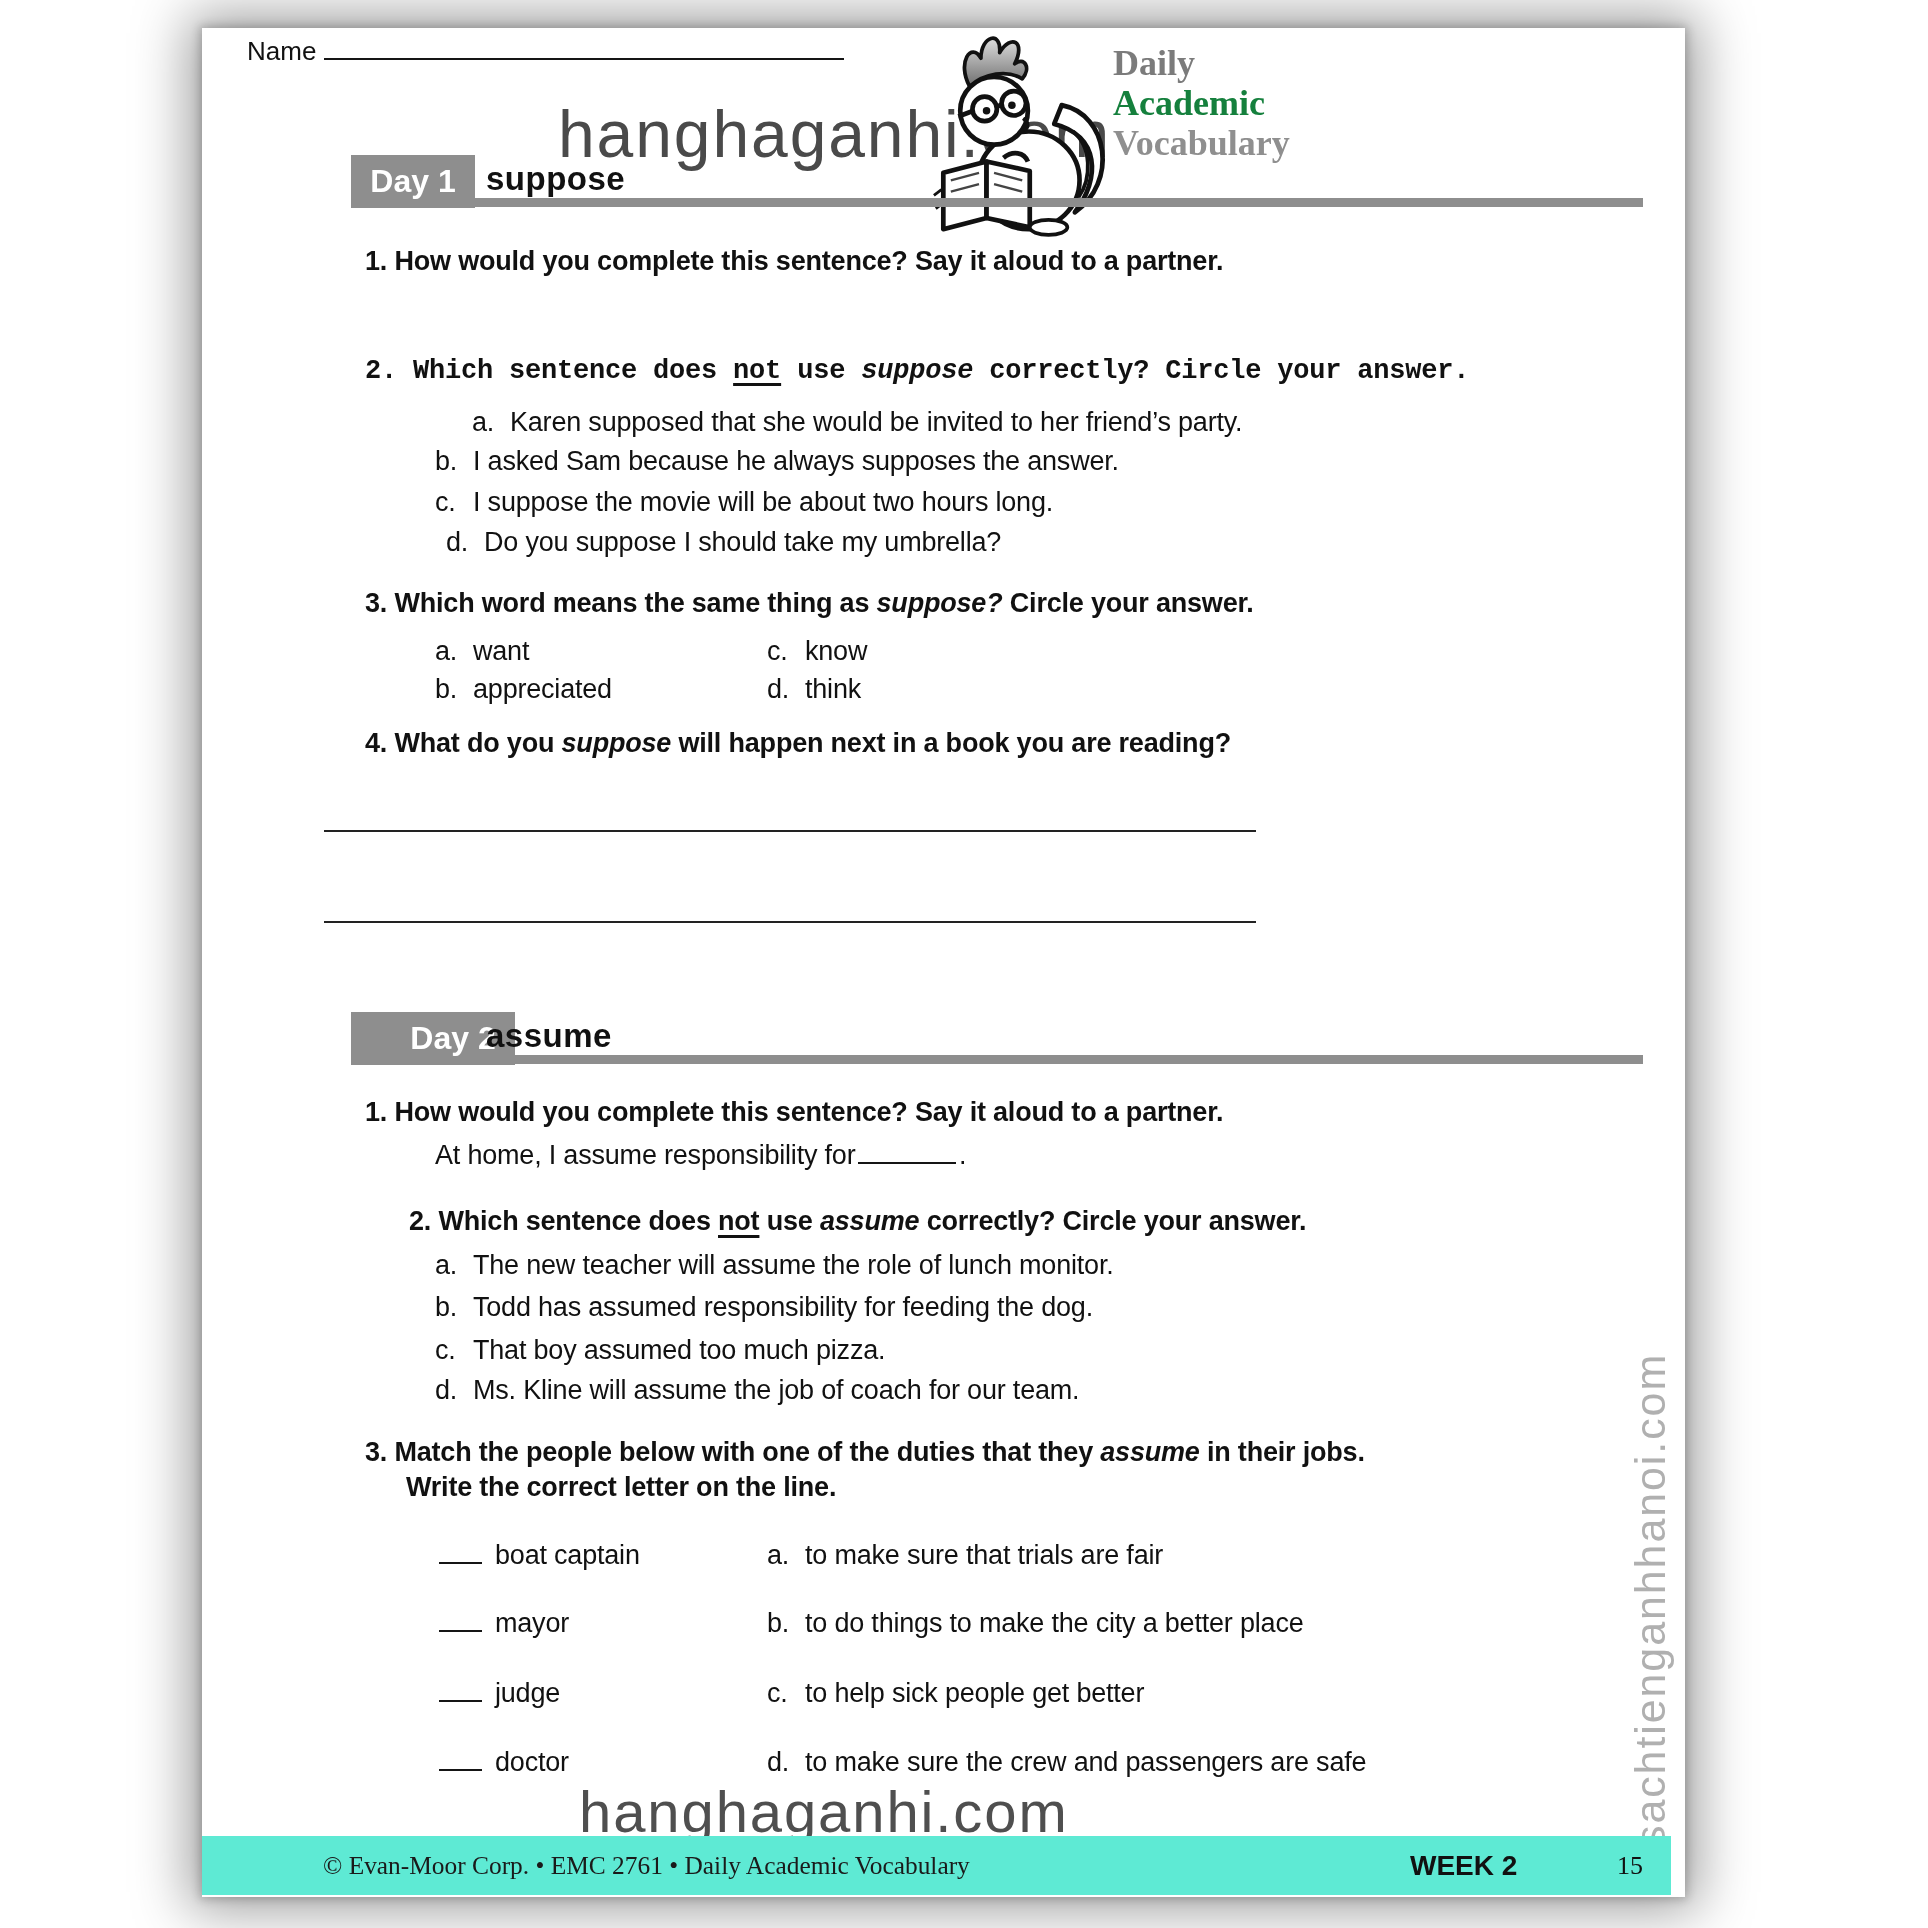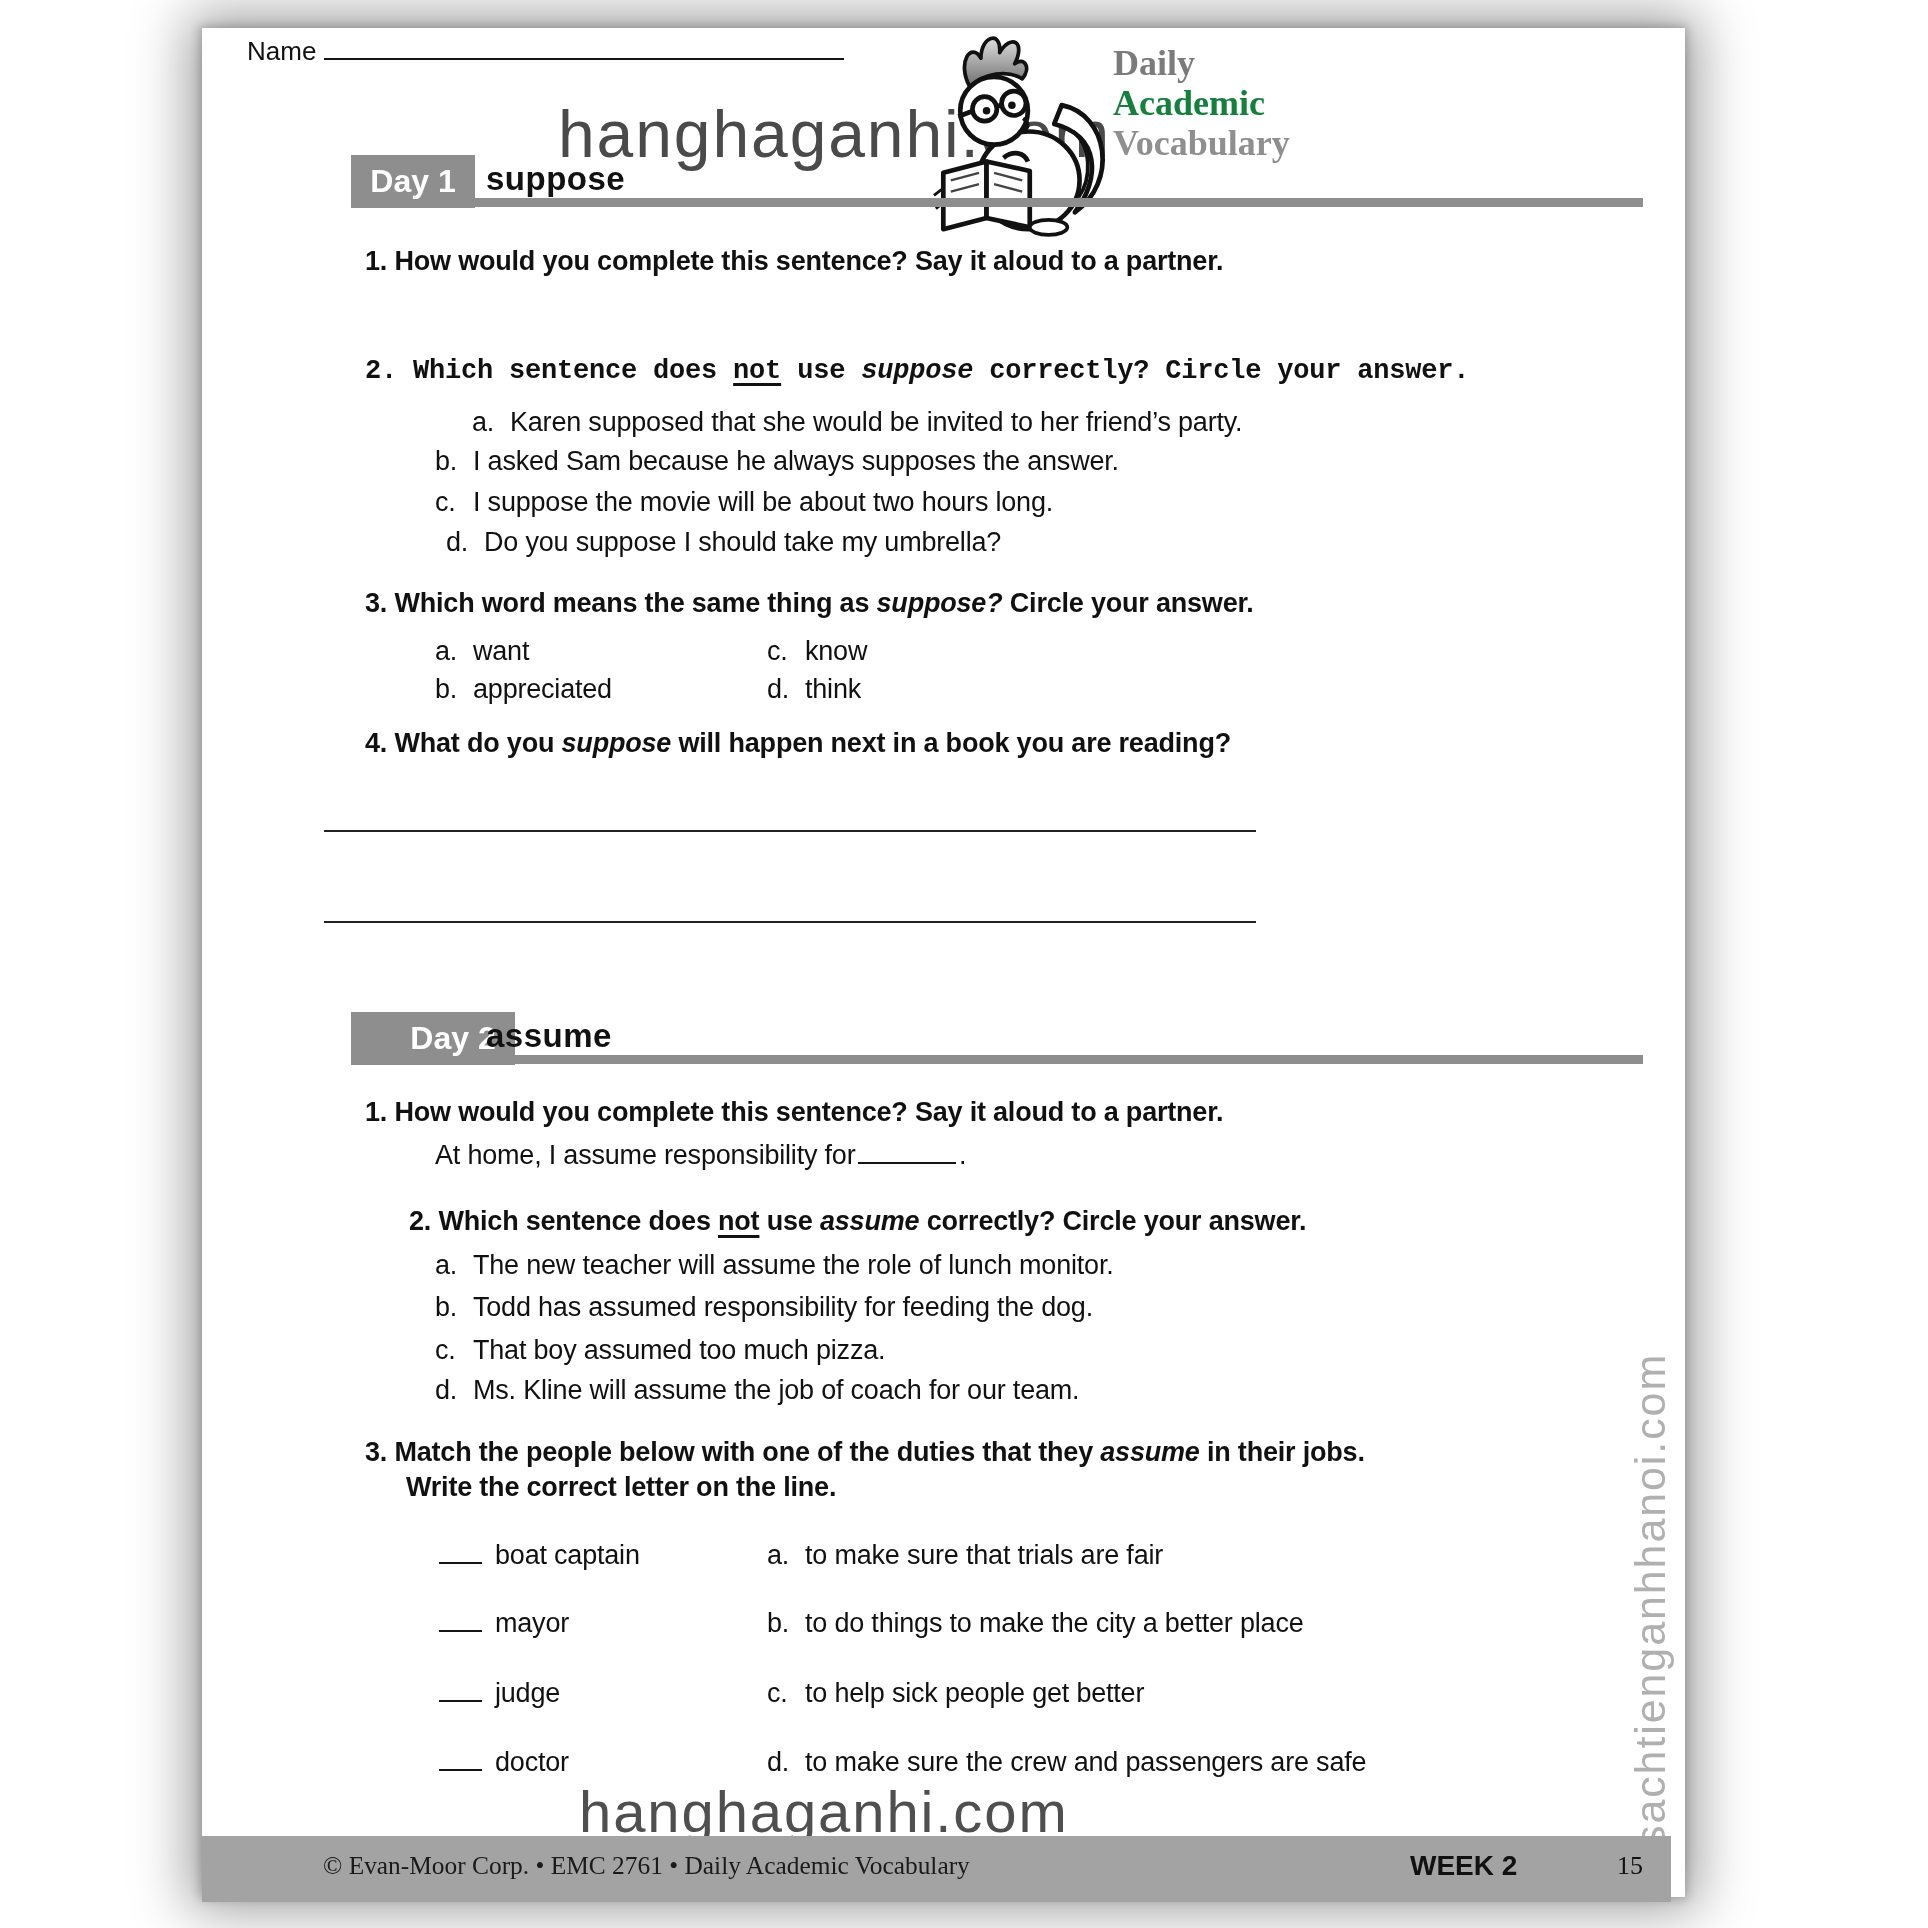--- a/index.html
+++ b/index.html
@@ -21,21 +21,21 @@
   .wm-bottom { font-size:58px; color:#4f4f4f; letter-spacing:1.9px; white-space:nowrap; }
   .wm-side { writing-mode:vertical-rl; transform:rotate(180deg); font-size:43px; color:#b0b0b0;
              letter-spacing:1.9px; white-space:nowrap; }
   .badge { width:124px; height:53px; background:#8e8e8e; color:#fff; font-size:32px; font-weight:bold;
            text-align:center; line-height:53px; }
   .dayrule { height:9.4px; background:#8e8e8e; }
   .dayword { font-size:33px; font-weight:bold; letter-spacing:0.5px; }
   .wline { border-top:2.8px solid #222; width:932px; height:0; }
   .logo-text { font-family:"Liberation Serif", serif; font-weight:bold; font-size:36px; line-height:40px; }
   .logo-text .l1 { color:#7b7b7b; } .logo-text .l2 { color:#15803d; } .logo-text .l3 { color:#8f8f8f; }
-  .footer-bar { left:0; top:1808px; width:1469px; height:66px; background:#a3a3a3; }
+  .footer-bar { left:0; top:1808px; width:1469px; height:59px; background:#5eead4; }
   .footer-copy { font-family:"Liberation Serif", serif; font-size:25.4px; color:#1a1a1a; line-height:59px; }
   .footer-week { font-size:28px; font-weight:bold; line-height:59px; }
   .footer-page { font-family:"Liberation Serif", serif; font-size:26px; line-height:59px; }
 </style>
 </head>
 <body>
 
 <div class="canvas">
   <div class="page">
 

